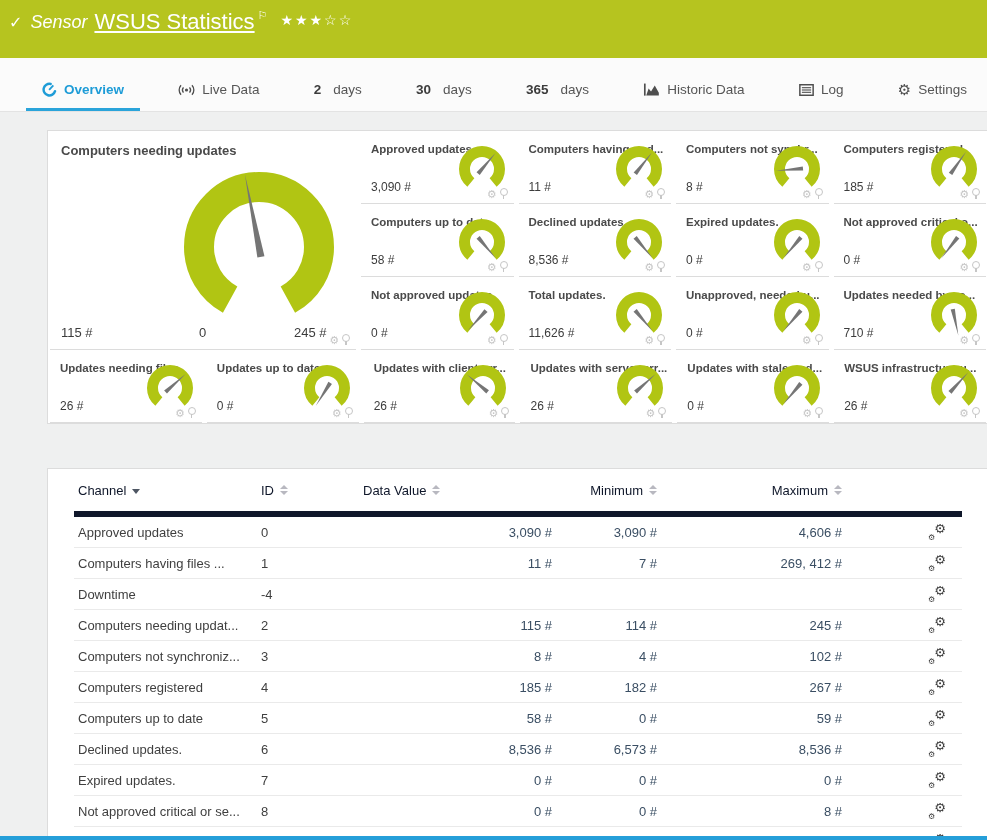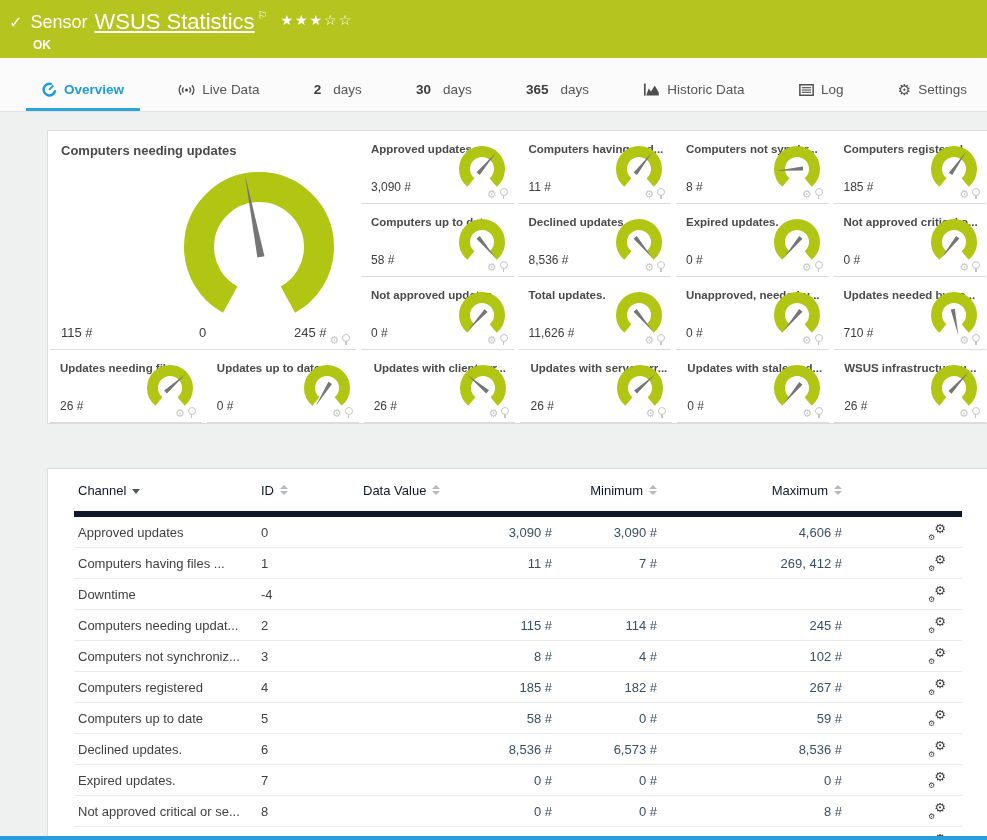--- a/index.html
+++ b/index.html
@@ -5,21 +5,21 @@
   html,body{margin:0;padding:0;}
   body{
     width:987px;height:840px;position:relative;overflow:hidden;
     background:#eff0f0;font-family:"Liberation Sans","DejaVu Sans",sans-serif;
     -webkit-font-smoothing:antialiased;
   }
   
   .hdr{height:58px;background:#b6c41f;color:#fff;box-sizing:border-box;padding:9px 0 0 9px;}
   .hdr-line1{display:flex;align-items:center;}
   .hdr .check{font-size:16px;font-weight:bold;margin-right:8px;}
-  .hdr .sensor{font-size:18px;margin-right:7px;}
+  .hdr .sensor{font-style:italic;font-size:18px;margin-right:7px;}
   .hdr .title{font-size:22px;text-decoration:underline;}
   .hdr .flag{font-size:11px;vertical-align:super;position:relative;top:-7px;left:3px;}
   .hdr .stars{font-size:14px;letter-spacing:2px;margin-left:16px;position:relative;top:-2px;}
   .hdr .status{font-size:12px;font-weight:bold;margin:3px 0 0 24px;}
   
   .tabbar{height:54px;background:#fbfbfb;border-bottom:1px solid #e3e3e3;
     display:flex;align-items:flex-end;justify-content:space-between;
     padding:0 4px 0 26px;box-sizing:border-box;}
   .tab{display:flex;align-items:center;gap:7px;padding:0 16px 11px;color:#555;
     font-size:13.5px;border-bottom:3px solid transparent;cursor:pointer;white-space:nowrap;}
@@ -75,21 +75,20 @@
 <body>
 
 <header class="hdr">
   <div class="hdr-line1">
     <span class="check">✓</span>
     <span class="sensor">Sensor</span>
     <span class="title">WSUS Statistics</span>
     <span class="flag">⚐</span>
     <span class="stars">★★★☆☆</span>
   </div>
-  <div class="status">OK</div>
 </header>
 
 <nav class="tabbar" id="tabs">
     <div class="tab active">
       <span class="ticon">
         <svg width="15" height="15" viewBox="0 0 16 16">
           <path d="M13.9 9.8 A6.2 6.2 0 1 1 9.2 2.1" fill="none" stroke="currentColor" stroke-width="2.6" stroke-linecap="round"></path>
           <line x1="7.6" y1="8.4" x2="12.1" y2="3.6" stroke="currentColor" stroke-width="2"></line>
         </svg>
       </span>

